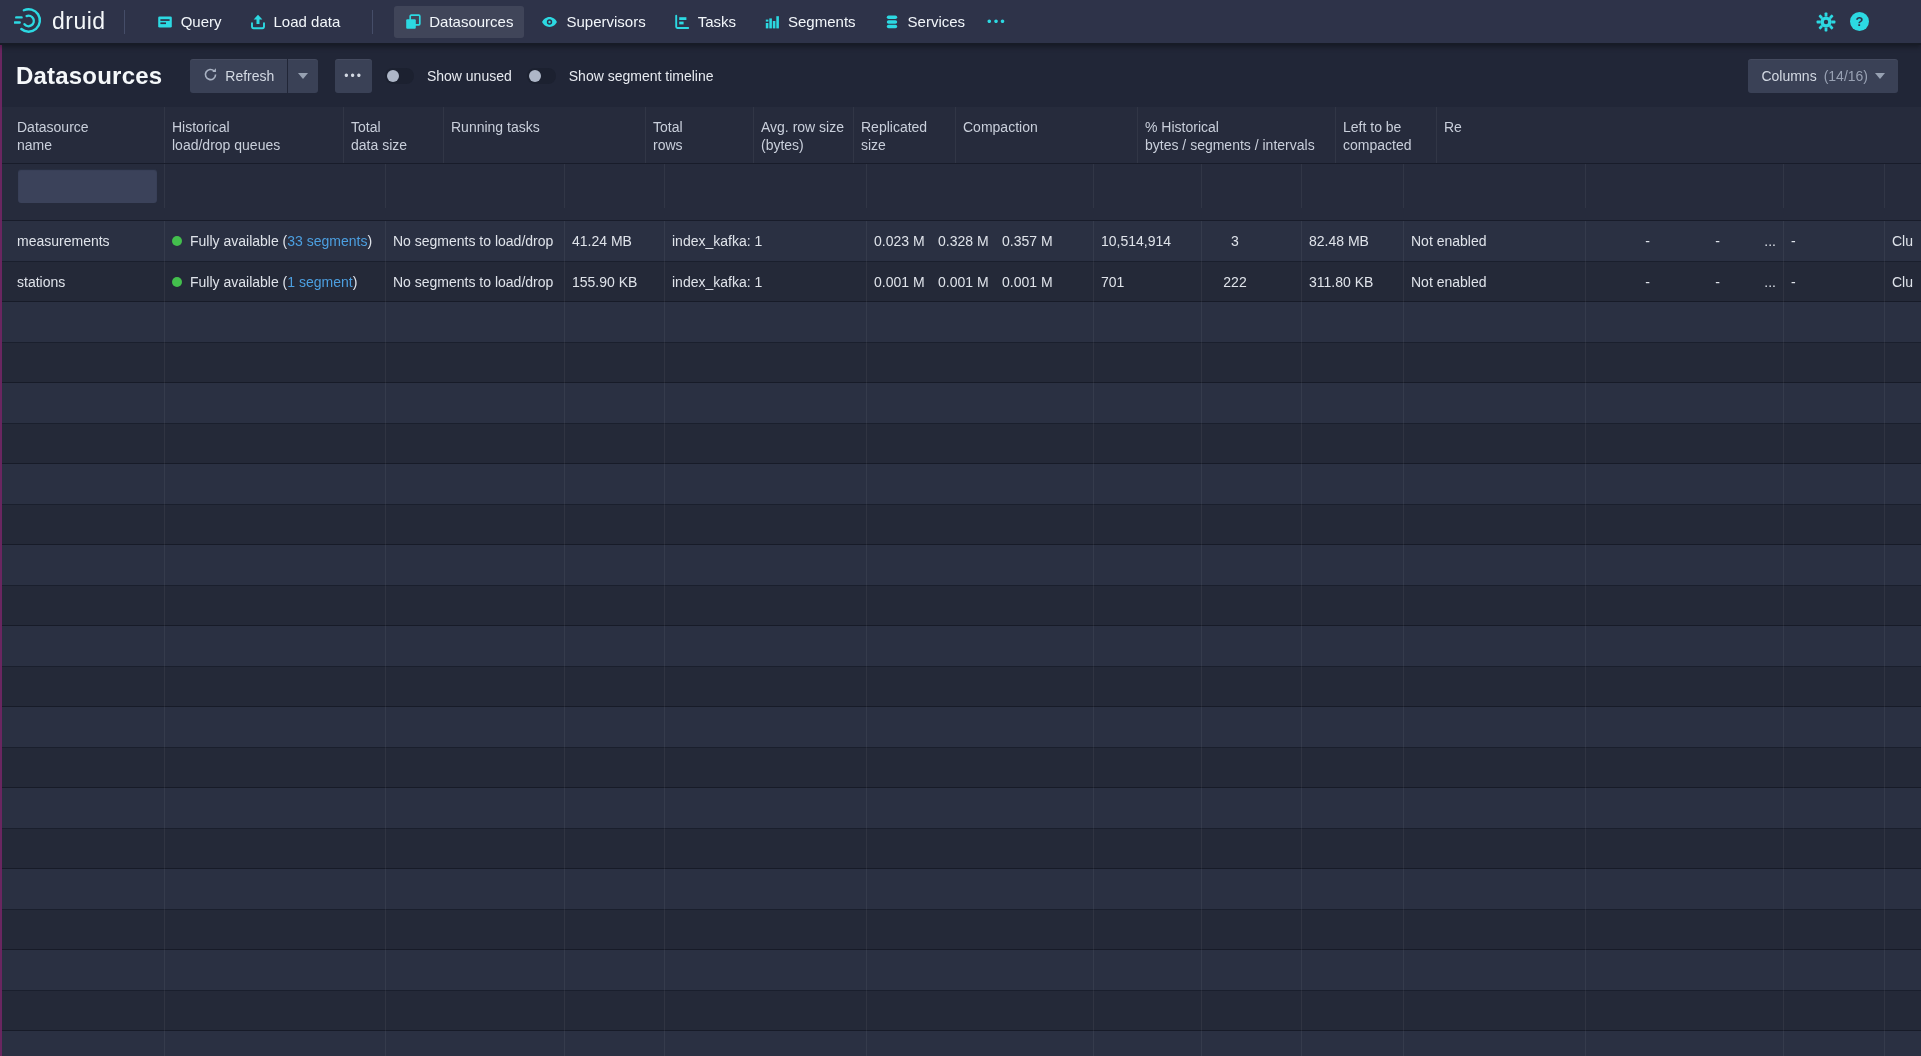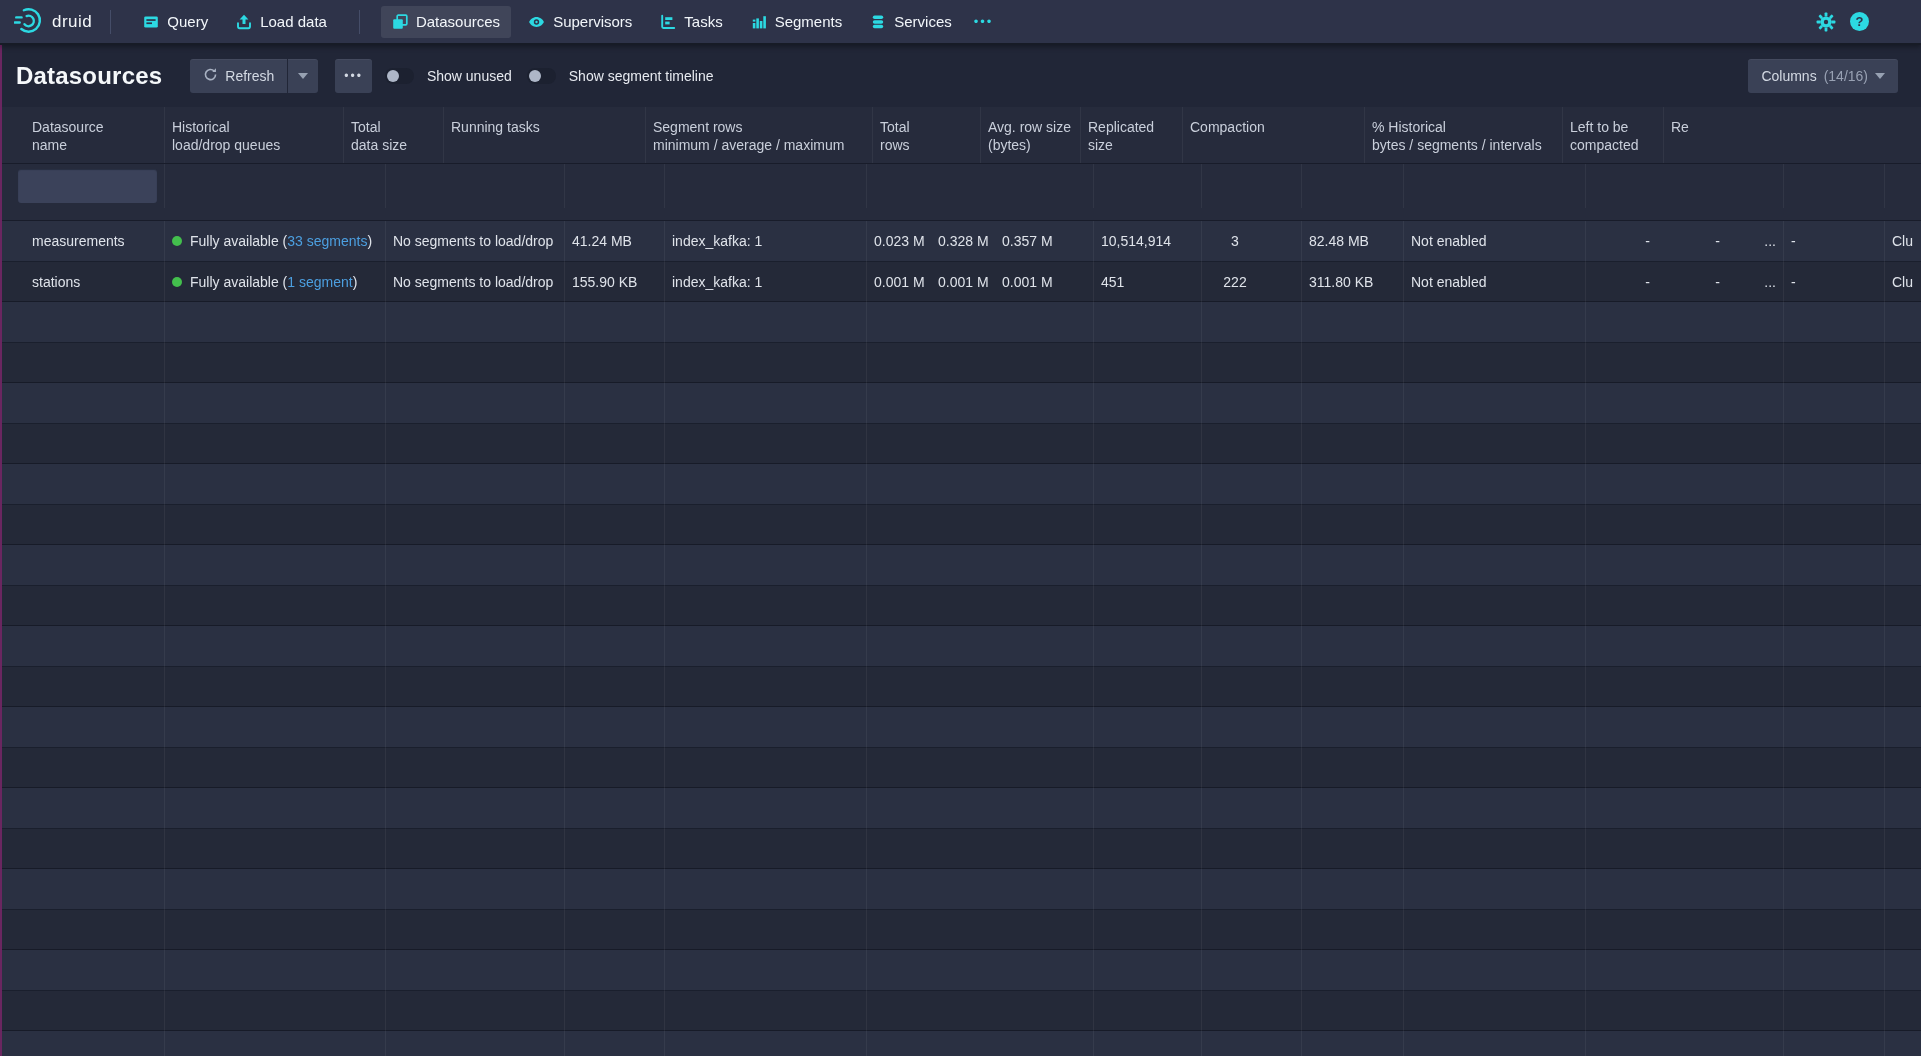--- a/index.html
+++ b/index.html
@@ -12,21 +12,21 @@
   *{box-sizing:border-box;margin:0;padding:0;}
   html,body{background:#1a1e2b;}
   body{font-family:"Liberation Sans", sans-serif;}
   .app{position:relative;width:1921px;height:1056px;background:var(--page-bg);overflow:hidden;}
 
   
   .topnav{display:flex;align-items:center;height:45px;background:var(--nav-bg);
           border-bottom:2px solid #171b26;padding:0 0 0 14px;position:relative;z-index:10;
           box-shadow:0 2px 5px rgba(0,0,0,0.35);}
   .brand{display:flex;align-items:center;gap:8px;cursor:pointer;}
-  .brand-word{color:#f5f8fa;font-size:17px;letter-spacing:0.5px;font-weight:500;}
+  .brand-word{color:#f5f8fa;font-size:23px;letter-spacing:0.5px;font-weight:500;}
   .nav-divider{width:1px;height:24px;background:#454d68;margin:0 18px;}
   .nav-items{display:flex;align-items:center;height:100%;}
   .nav-item{display:flex;align-items:center;gap:8px;height:32px;padding:0 11px;margin:0 3px;
             border-radius:3px;color:#f2f6fa;font-size:15px;cursor:pointer;white-space:nowrap;}
   .nav-item.active{background:rgba(255,255,255,0.09);}
   .nav-item .icn{display:flex;align-items:center;}
   .nav-more{color:var(--cyan);font-size:13px;letter-spacing:2px;padding:0 8px;cursor:pointer;}
   .nav-right{margin-left:auto;display:flex;align-items:center;gap:14px;padding-right:52px;}
   .gear{display:flex;align-items:center;cursor:pointer;}
   .help-circle{width:19px;height:19px;border-radius:50%;background:var(--cyan);color:#2e3349;
@@ -60,21 +60,21 @@
   .filter-row{background:var(--row-dark);border-bottom:1px solid var(--border-h);height:45px;}
   .filter-row .td{display:flex;align-items:center;}
   .filter-input{width:139px;height:34px;margin-left:16px;background:#3b425a;border:none;border-radius:3px;
                 color:var(--text);font-size:14px;padding:0 8px;outline:none;
                 box-shadow:inset 0 1px 1px rgba(10,14,24,0.4);}
   .td{flex:none;display:flex;align-items:center;height:40.5px;padding:0 7px;color:var(--text);
       font-size:14px;border-right:1px solid var(--border-v);overflow:hidden;white-space:nowrap;}
   .row{display:flex;width:2003px;border-bottom:1px solid var(--border-h);height:40.5px;}
   .row.light{background:var(--row-light);}
   .row.dark{background:var(--row-dark);}
-  .c-name{width:163px;} .th.c-name,.td.c-name{padding-left:30px;}
+  .c-name{width:163px;} .th.c-name,.td.c-name{padding-left:15px;}
   .c-availability{width:221px;} .c-historical{width:179px;} .c-total_data_size{width:100px;}
   .c-running_tasks{width:202px;} .c-segment_rows{width:227px;} .c-total_rows{width:108px;}
   .c-avg_row_size{width:100px;} .c-replicated_size{width:102px;} .c-compaction{width:182px;}
   .c-pct_compacted{width:198px;} .c-left_to_be_compacted{width:101px;} .c-retention{width:120px;border-right:none;}
   .td.num{justify-content:flex-start;padding-right:22px;}
   .td.ctr{justify-content:center;padding-right:40px;}
   .dot{width:10px;height:10px;border-radius:50%;background:var(--green);margin-right:8px;flex:none;}
   .lnk{color:var(--link);cursor:pointer;text-decoration:none;}
   .tri-l span{display:inline-block;width:64px;}
   .tri-r{padding-left:8px;}
@@ -250,24 +250,20 @@
             <div>Historical</div>
             <div>load/drop queues</div>
           </div>
           <div class="th c-total_data_size">
             <div>Total</div>
             <div>data size</div>
           </div>
           <div class="th c-running_tasks">
             <div>Running tasks</div>
           </div>
-          <div class="th c-segment_rows">
-            <div>Segment rows</div>
-            <div>minimum / average / maximum</div>
-          </div>
           <div class="th c-total_rows">
             <div>Total</div>
             <div>rows</div>
           </div>
           <div class="th c-avg_row_size">
             <div>Avg. row size</div>
             <div>(bytes)</div>
           </div>
           <div class="th c-replicated_size">
             <div>Replicated</div>
@@ -372,21 +368,21 @@
         </div>
         <div class="td c-running_tasks">
           <span>index_kafka: 1</span>
         </div>
         <div class="td c-segment_rows tri-l">
           <span>0.001 M</span>
           <span>0.001 M</span>
           <span>0.001 M</span>
         </div>
         <div class="td c-total_rows num">
-          <span>451</span>
+          <span>701</span>
         </div>
         <div class="td c-avg_row_size ctr">
           <span>222</span>
         </div>
         <div class="td c-replicated_size num">
           <span>311.80 KB</span>
         </div>
         <div class="td c-compaction">
           <span>Not enabled</span>
         </div>

